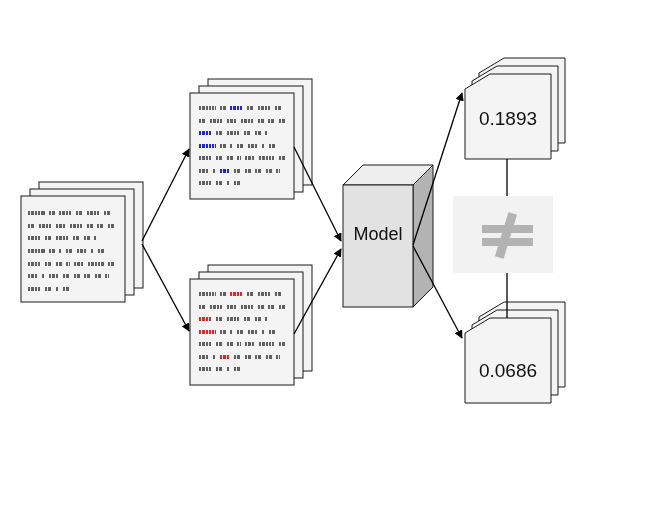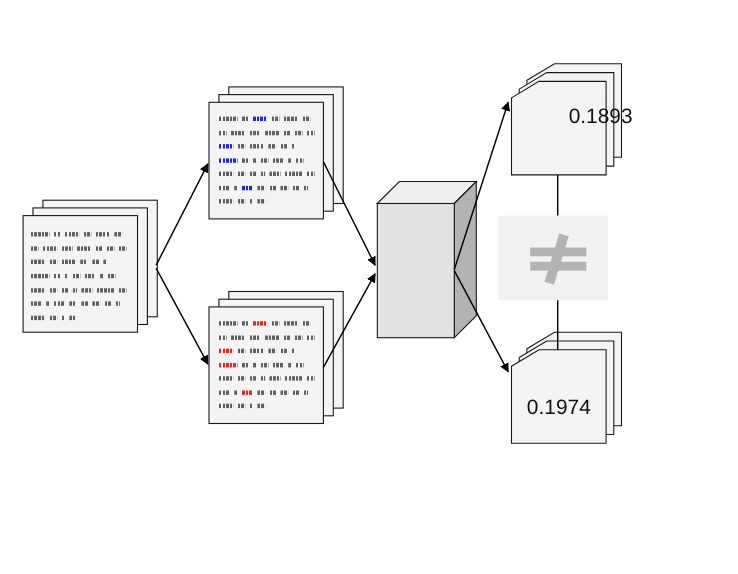--- a/index.html
+++ b/index.html
@@ -147,19 +147,20 @@
       <div class="dash-row" style="margin-bottom: 8.5px;"><span class="dash-token" style="width: 16.5px; background: repeating-linear-gradient(90deg, rgb(96, 96, 96) 0px, rgb(96, 96, 96) 2.3px, transparent 2.3px, transparent 3.3px);"></span><span class="dash-token" style="width: 6.6px; background: repeating-linear-gradient(90deg, rgb(96, 96, 96) 0px, rgb(96, 96, 96) 2.3px, transparent 2.3px, transparent 3.3px);"></span><span class="dash-token" style="width: 13.2px; background: repeating-linear-gradient(90deg, rgb(238, 34, 34) 0px, rgb(238, 34, 34) 2.3px, transparent 2.3px, transparent 3.3px);"></span><span class="dash-token" style="width: 6.6px; background: repeating-linear-gradient(90deg, rgb(96, 96, 96) 0px, rgb(96, 96, 96) 2.3px, transparent 2.3px, transparent 3.3px);"></span><span class="dash-token" style="width: 13.2px; background: repeating-linear-gradient(90deg, rgb(96, 96, 96) 0px, rgb(96, 96, 96) 2.3px, transparent 2.3px, transparent 3.3px);"></span><span class="dash-token" style="width: 6.6px; background: repeating-linear-gradient(90deg, rgb(96, 96, 96) 0px, rgb(96, 96, 96) 2.3px, transparent 2.3px, transparent 3.3px);"></span></div>
       <div class="dash-row" style="margin-bottom: 8.5px;"><span class="dash-token" style="width: 6.6px; background: repeating-linear-gradient(90deg, rgb(96, 96, 96) 0px, rgb(96, 96, 96) 2.3px, transparent 2.3px, transparent 3.3px);"></span><span class="dash-token" style="width: 13.2px; background: repeating-linear-gradient(90deg, rgb(96, 96, 96) 0px, rgb(96, 96, 96) 2.3px, transparent 2.3px, transparent 3.3px);"></span><span class="dash-token" style="width: 9.9px; background: repeating-linear-gradient(90deg, rgb(96, 96, 96) 0px, rgb(96, 96, 96) 2.3px, transparent 2.3px, transparent 3.3px);"></span><span class="dash-token" style="width: 13.2px; background: repeating-linear-gradient(90deg, rgb(96, 96, 96) 0px, rgb(96, 96, 96) 2.3px, transparent 2.3px, transparent 3.3px);"></span><span class="dash-token" style="width: 6.6px; background: repeating-linear-gradient(90deg, rgb(96, 96, 96) 0px, rgb(96, 96, 96) 2.3px, transparent 2.3px, transparent 3.3px);"></span><span class="dash-token" style="width: 6.6px; background: repeating-linear-gradient(90deg, rgb(96, 96, 96) 0px, rgb(96, 96, 96) 2.3px, transparent 2.3px, transparent 3.3px);"></span><span class="dash-token" style="width: 6.6px; background: repeating-linear-gradient(90deg, rgb(96, 96, 96) 0px, rgb(96, 96, 96) 2.3px, transparent 2.3px, transparent 3.3px);"></span></div>
       <div class="dash-row" style="margin-bottom: 8.5px;"><span class="dash-token" style="width: 13.2px; background: repeating-linear-gradient(90deg, rgb(238, 34, 34) 0px, rgb(238, 34, 34) 2.3px, transparent 2.3px, transparent 3.3px);"></span><span class="dash-token" style="width: 6.6px; background: repeating-linear-gradient(90deg, rgb(96, 96, 96) 0px, rgb(96, 96, 96) 2.3px, transparent 2.3px, transparent 3.3px);"></span><span class="dash-token" style="width: 13.2px; background: repeating-linear-gradient(90deg, rgb(96, 96, 96) 0px, rgb(96, 96, 96) 2.3px, transparent 2.3px, transparent 3.3px);"></span><span class="dash-token" style="width: 6.6px; background: repeating-linear-gradient(90deg, rgb(96, 96, 96) 0px, rgb(96, 96, 96) 2.3px, transparent 2.3px, transparent 3.3px);"></span><span class="dash-token" style="width: 6.6px; background: repeating-linear-gradient(90deg, rgb(96, 96, 96) 0px, rgb(96, 96, 96) 2.3px, transparent 2.3px, transparent 3.3px);"></span><span class="dash-token" style="width: 3.3px; background: repeating-linear-gradient(90deg, rgb(96, 96, 96) 0px, rgb(96, 96, 96) 2.3px, transparent 2.3px, transparent 3.3px);"></span></div>
       <div class="dash-row" style="margin-bottom: 8.5px;"><span class="dash-token" style="width: 16.5px; background: repeating-linear-gradient(90deg, rgb(238, 34, 34) 0px, rgb(238, 34, 34) 2.3px, transparent 2.3px, transparent 3.3px);"></span><span class="dash-token" style="width: 6.6px; background: repeating-linear-gradient(90deg, rgb(96, 96, 96) 0px, rgb(96, 96, 96) 2.3px, transparent 2.3px, transparent 3.3px);"></span><span class="dash-token" style="width: 3.3px; background: repeating-linear-gradient(90deg, rgb(96, 96, 96) 0px, rgb(96, 96, 96) 2.3px, transparent 2.3px, transparent 3.3px);"></span><span class="dash-token" style="width: 6.6px; background: repeating-linear-gradient(90deg, rgb(96, 96, 96) 0px, rgb(96, 96, 96) 2.3px, transparent 2.3px, transparent 3.3px);"></span><span class="dash-token" style="width: 9.9px; background: repeating-linear-gradient(90deg, rgb(96, 96, 96) 0px, rgb(96, 96, 96) 2.3px, transparent 2.3px, transparent 3.3px);"></span><span class="dash-token" style="width: 3.3px; background: repeating-linear-gradient(90deg, rgb(96, 96, 96) 0px, rgb(96, 96, 96) 2.3px, transparent 2.3px, transparent 3.3px);"></span><span class="dash-token" style="width: 6.6px; background: repeating-linear-gradient(90deg, rgb(96, 96, 96) 0px, rgb(96, 96, 96) 2.3px, transparent 2.3px, transparent 3.3px);"></span></div>
       <div class="dash-row" style="margin-bottom: 8.5px;"><span class="dash-token" style="width: 13.2px; background: repeating-linear-gradient(90deg, rgb(96, 96, 96) 0px, rgb(96, 96, 96) 2.3px, transparent 2.3px, transparent 3.3px);"></span><span class="dash-token" style="width: 6.6px; background: repeating-linear-gradient(90deg, rgb(96, 96, 96) 0px, rgb(96, 96, 96) 2.3px, transparent 2.3px, transparent 3.3px);"></span><span class="dash-token" style="width: 6.6px; background: repeating-linear-gradient(90deg, rgb(96, 96, 96) 0px, rgb(96, 96, 96) 2.3px, transparent 2.3px, transparent 3.3px);"></span><span class="dash-token" style="width: 3.3px; background: repeating-linear-gradient(90deg, rgb(96, 96, 96) 0px, rgb(96, 96, 96) 2.3px, transparent 2.3px, transparent 3.3px);"></span><span class="dash-token" style="width: 9.9px; background: repeating-linear-gradient(90deg, rgb(96, 96, 96) 0px, rgb(96, 96, 96) 2.3px, transparent 2.3px, transparent 3.3px);"></span><span class="dash-token" style="width: 16.5px; background: repeating-linear-gradient(90deg, rgb(96, 96, 96) 0px, rgb(96, 96, 96) 2.3px, transparent 2.3px, transparent 3.3px);"></span><span class="dash-token" style="width: 6.6px; background: repeating-linear-gradient(90deg, rgb(96, 96, 96) 0px, rgb(96, 96, 96) 2.3px, transparent 2.3px, transparent 3.3px);"></span></div>
       <div class="dash-row" style="margin-bottom: 8.5px;"><span class="dash-token" style="width: 9.9px; background: repeating-linear-gradient(90deg, rgb(96, 96, 96) 0px, rgb(96, 96, 96) 2.3px, transparent 2.3px, transparent 3.3px);"></span><span class="dash-token" style="width: 3.3px; background: repeating-linear-gradient(90deg, rgb(96, 96, 96) 0px, rgb(96, 96, 96) 2.3px, transparent 2.3px, transparent 3.3px);"></span><span class="dash-token" style="width: 9.9px; background: repeating-linear-gradient(90deg, rgb(238, 34, 34) 0px, rgb(238, 34, 34) 2.3px, transparent 2.3px, transparent 3.3px);"></span><span class="dash-token" style="width: 6.6px; background: repeating-linear-gradient(90deg, rgb(96, 96, 96) 0px, rgb(96, 96, 96) 2.3px, transparent 2.3px, transparent 3.3px);"></span><span class="dash-token" style="width: 6.6px; background: repeating-linear-gradient(90deg, rgb(96, 96, 96) 0px, rgb(96, 96, 96) 2.3px, transparent 2.3px, transparent 3.3px);"></span><span class="dash-token" style="width: 6.6px; background: repeating-linear-gradient(90deg, rgb(96, 96, 96) 0px, rgb(96, 96, 96) 2.3px, transparent 2.3px, transparent 3.3px);"></span><span class="dash-token" style="width: 6.6px; background: repeating-linear-gradient(90deg, rgb(96, 96, 96) 0px, rgb(96, 96, 96) 2.3px, transparent 2.3px, transparent 3.3px);"></span><span class="dash-token" style="width: 3.3px; background: repeating-linear-gradient(90deg, rgb(96, 96, 96) 0px, rgb(96, 96, 96) 2.3px, transparent 2.3px, transparent 3.3px);"></span></div>
       <div class="dash-row" style="margin-bottom: 8.5px;"><span class="dash-token" style="width: 13.2px; background: repeating-linear-gradient(90deg, rgb(96, 96, 96) 0px, rgb(96, 96, 96) 2.3px, transparent 2.3px, transparent 3.3px);"></span><span class="dash-token" style="width: 6.6px; background: repeating-linear-gradient(90deg, rgb(96, 96, 96) 0px, rgb(96, 96, 96) 2.3px, transparent 2.3px, transparent 3.3px);"></span><span class="dash-token" style="width: 3.3px; background: repeating-linear-gradient(90deg, rgb(96, 96, 96) 0px, rgb(96, 96, 96) 2.3px, transparent 2.3px, transparent 3.3px);"></span><span class="dash-token" style="width: 6.6px; background: repeating-linear-gradient(90deg, rgb(96, 96, 96) 0px, rgb(96, 96, 96) 2.3px, transparent 2.3px, transparent 3.3px);"></span></div>
     </div>
 
   <div class="txt model-label" style="left:343px;top:224px;">
+    <div>Model</div>
   </div>
 
-  <div class="txt score-label" style="left:465px;top:96px;margin-left:38px;">0.1893</div>
+  <div class="txt score-label" style="left:465px;top:108px;">0.1893</div>
 
-  <div class="txt score-label" style="left:465px;top:360px;">0.1974</div>
+  <div class="txt score-label" style="left:465px;top:360px;">0.0686</div>
 
 </div>
 
 </body></html>

